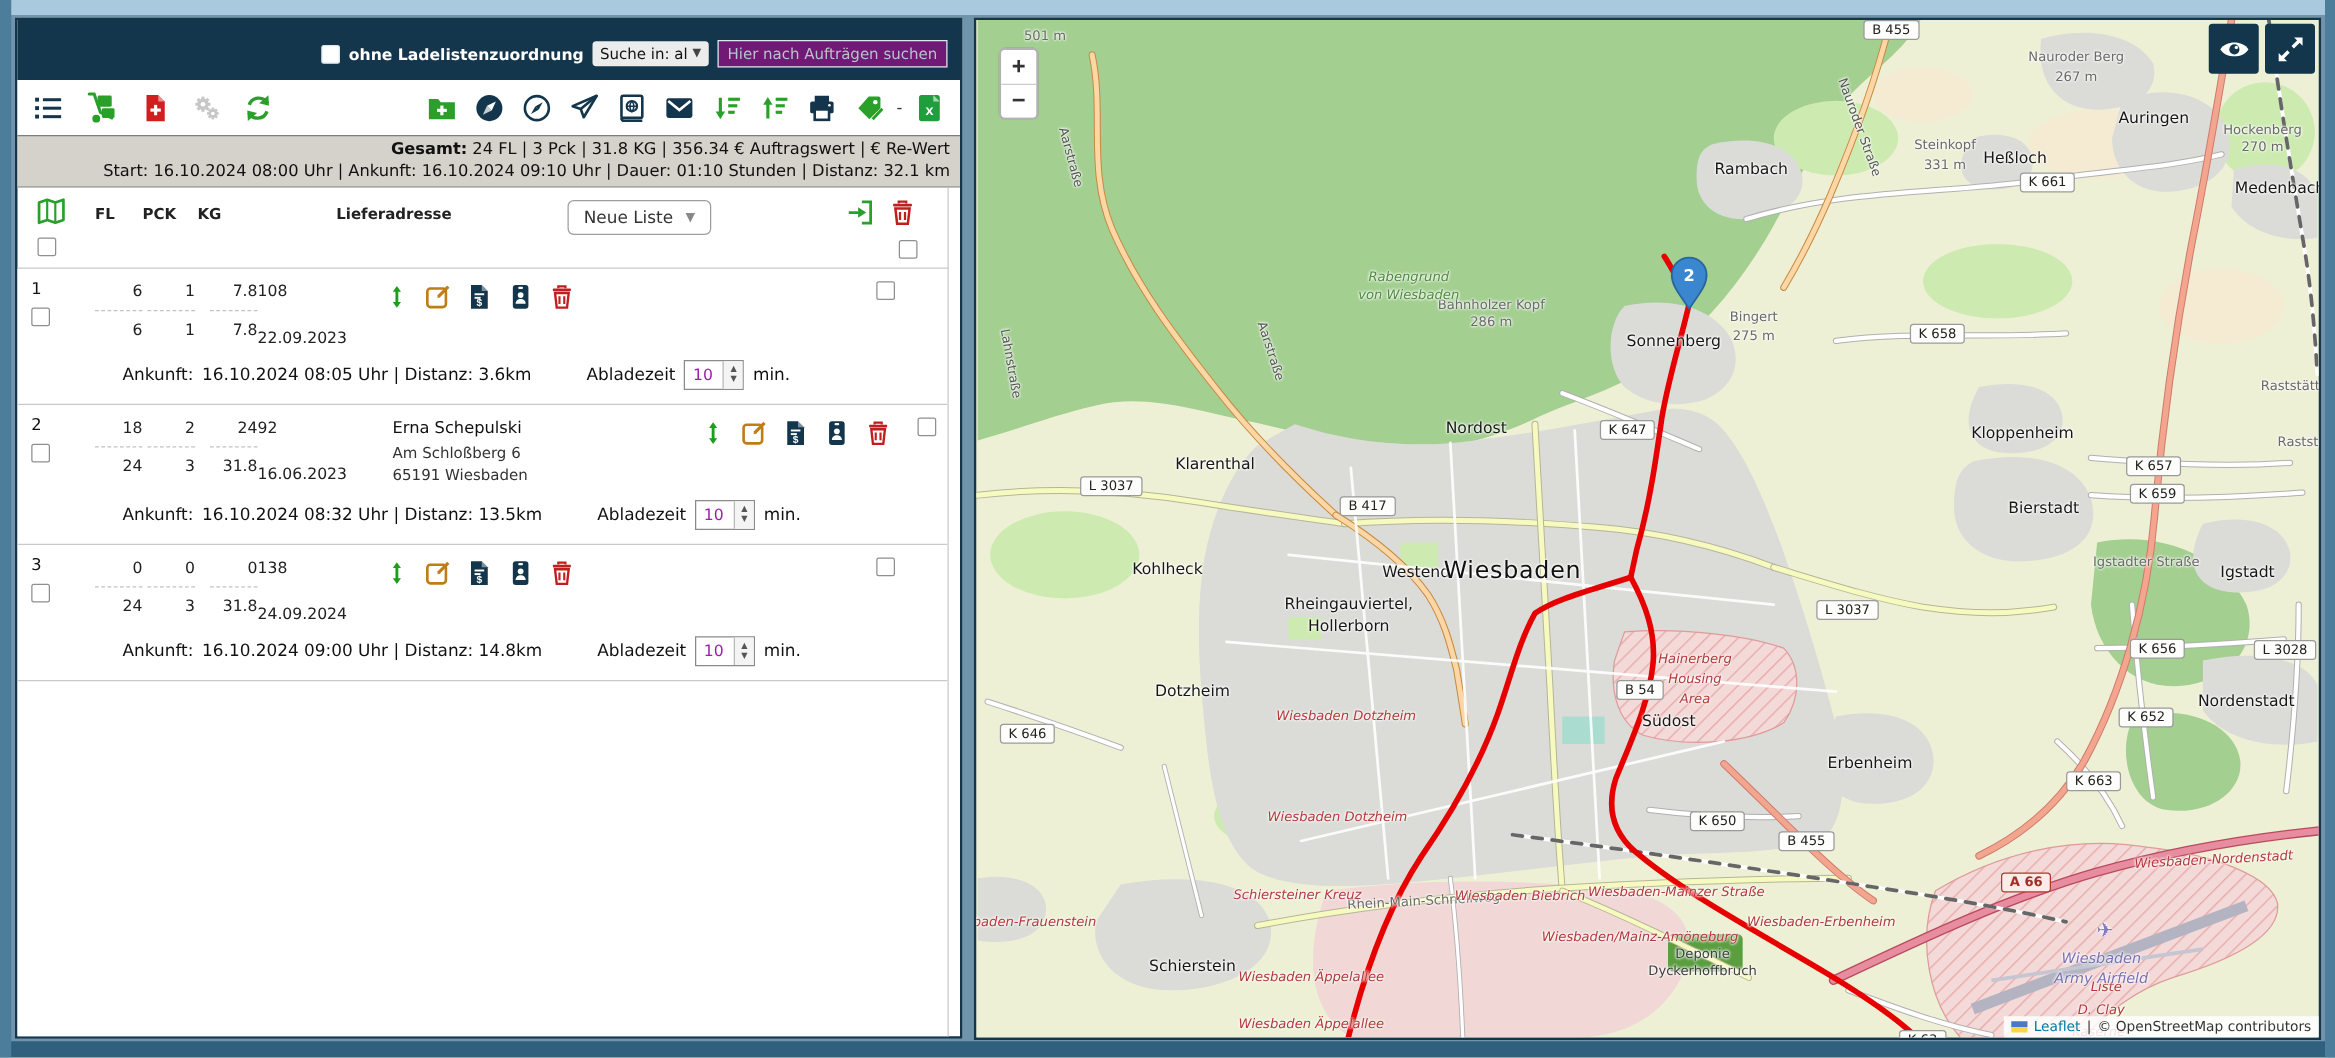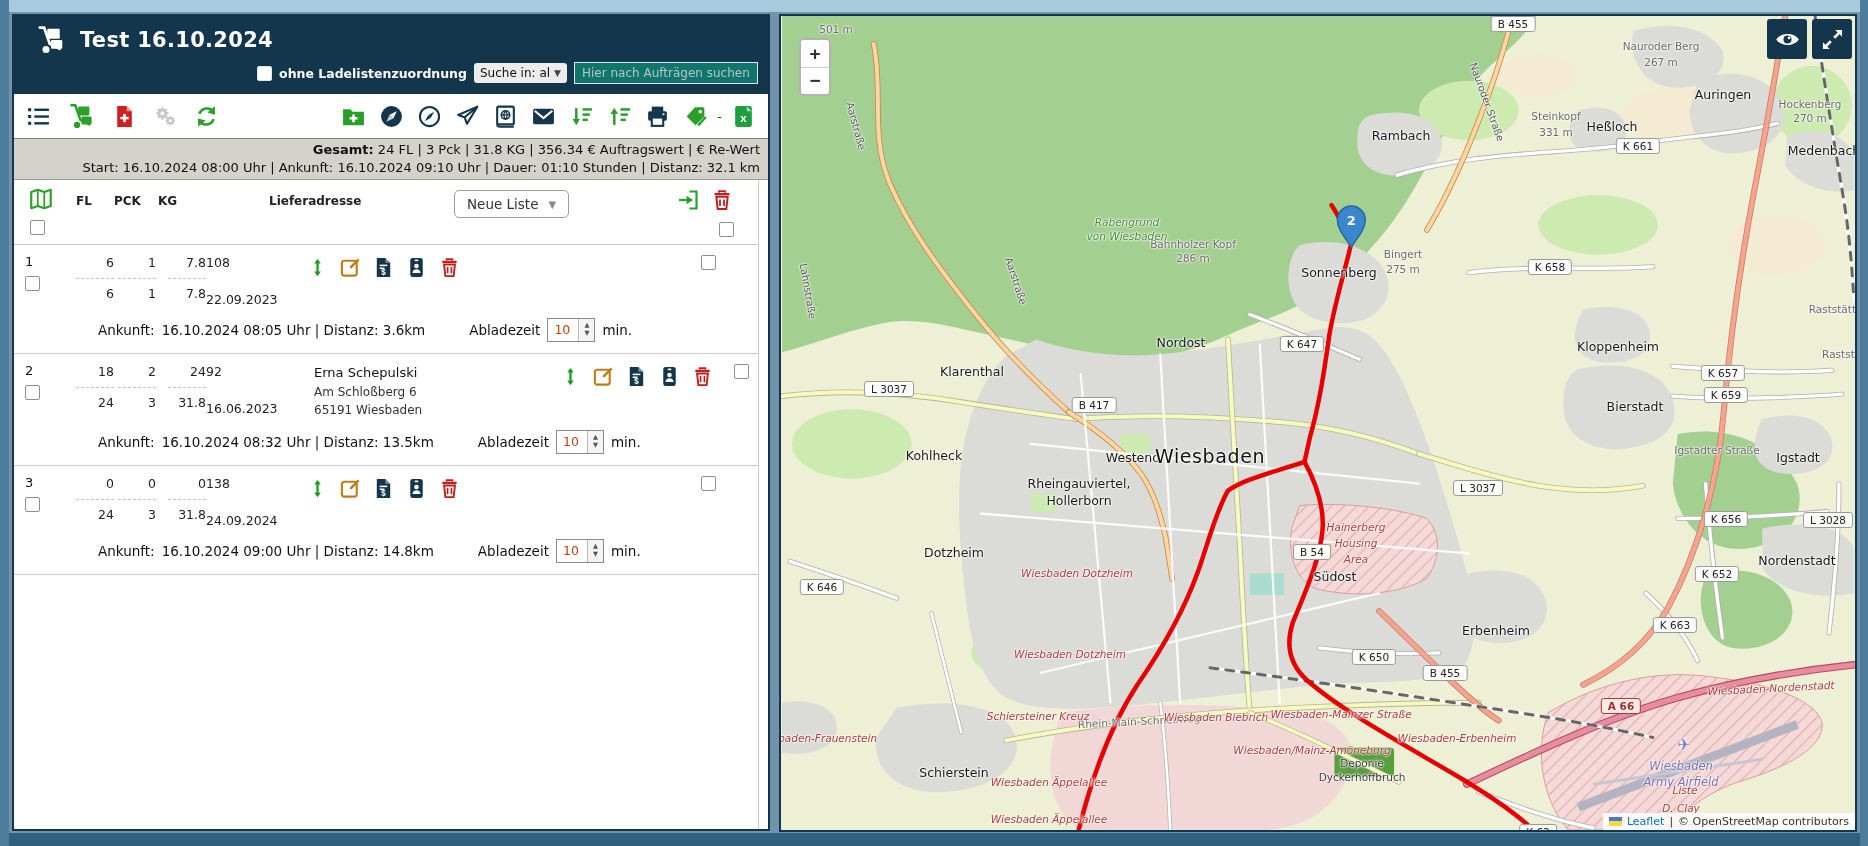--- a/index.html
+++ b/index.html
@@ -17,21 +17,21 @@
   .lp-title-row{display:flex;align-items:center;gap:14px;padding-left:12px}
   .lp-title-row h1{margin:0;font-size:21px;font-weight:bold;letter-spacing:.3px}
   .ic{display:block}
   .lp-search-row{display:flex;justify-content:flex-end;align-items:center;gap:7px;margin-top:7px;
                  font-size:12.5px;font-weight:bold}
   .cb{width:13px;height:13px;border:1px solid #8f8f8f;background:#fff;display:inline-block;border-radius:2px;flex:none}
   .hdr-cb{border-color:#dfe6ea}
   .searchsel{display:inline-flex;align-items:center;gap:4px;background:#ececec;color:#111;font-weight:normal;
              font-size:12px;padding:3px 6px;border-radius:3px;max-width:92px;white-space:nowrap;overflow:hidden}
   .searchsel .chev{font-size:9px;color:#444}
-  .searchinput{background:#0f766e;border:1px solid #dfe6ea;color:#cfd8de;font-size:12px;padding:3px 7px;
+  .searchinput{background:#701a75;border:1px solid #dfe6ea;color:#cfd8de;font-size:12px;padding:3px 7px;
                width:168px;font-family:"DejaVu Sans",sans-serif}
   .searchinput::placeholder{color:#b6c3cc}
   .lp-toolbar{display:flex;align-items:center;padding:9px 12px 8px;background:#fff}
   .tbgroup{display:flex;gap:16px;align-items:center}
   .tb-right{margin-left:auto;gap:13px}
   .tbtn{background:none;border:0;padding:0;cursor:pointer;line-height:0}
   .tbtn .ic{width:25px;height:25px}
   .tb-dash{color:#333;font-size:13px;margin:0 -4px}
   .lp-summary{background:#d4d2cb;border-top:1px solid #7e7e7e;border-bottom:1px solid #9a9a9a;
               text-align:right;padding:2px 8px;font-size:13px;color:#111;line-height:18px}
@@ -58,21 +58,21 @@
   .cdoc{display:flex;flex-direction:column;align-items:flex-start;font-size:12.5px;color:#222;padding-top:1px}
   .cdoc .gap{height:22px}
   .caddr{padding-left:8px;font-size:12px;color:#333;line-height:1.5}
   .caddr .aname{font-size:13px;color:#111}
   .cicons{display:flex;gap:10px;align-items:flex-start;padding-top:2px}
   .cicons .ic{width:23px;height:23px}
   .ccb{display:flex;justify-content:flex-end;padding-right:9px;padding-top:1px}
   .obottom{margin:11px 0 0 84px;font-size:13.5px;color:#111;display:flex;align-items:center;gap:7px}
   .obottom .bgap{width:30px}
   .spin{display:inline-flex;border:1px solid #8a8a8a;width:46px;height:22px;align-items:stretch;background:#fff}
-  .spin .val{flex:1;font-size:12.5px;padding:3px 0 0 6px;color:#c2410c}
+  .spin .val{flex:1;font-size:12.5px;padding:3px 0 0 6px;color:#a21caf}
   .spin .btns{width:15px;border-left:1px solid #bbb;display:flex;flex-direction:column;align-items:center;
               justify-content:center;background:#f4f4f4;font-size:6.5px;color:#555;line-height:1.2}
 
   
   .panel-map{position:absolute;left:779px;top:14px;width:1078px;height:818px;border:2px solid #14364c;
              box-sizing:border-box;background:#eef0d5;overflow:hidden}
   .mapinner{position:absolute;inset:0}
   .mlb{position:absolute;transform:translate(-50%,-50%);font-size:11px;color:#4a4a4a;white-space:nowrap;
        text-shadow:0 0 2px #fff,0 0 2px #fff,0 0 3px #fff;pointer-events:none}
   .mlb.t{font-size:12.5px;color:#171717}
@@ -262,26 +262,20 @@
   </defs>
 </svg>
 
 <div class="strip-top"></div>
 <div class="strip-bottom"></div>
 <div class="strip-left"></div>
 <div class="strip-right"></div>
 
 <div class="panel-left">
   <div class="lp-header">
-    <div class="lp-title-row">
-      <svg class="ic" style="width:30px;height:30px;color:#fff">
-          <use href="#i-truck"></use>
-        </svg>
-      <h1>Test 16.10.2024</h1>
-    </div>
     <div class="lp-search-row">
       <span class="cb hdr-cb"></span>
       <span>ohne Ladelistenzuordnung</span>
       <span class="searchsel">
         <span>Suche in: al</span>
         <span class="chev">▼</span>
       </span>
       <input class="searchinput" type="text" placeholder="Hier nach Aufträgen suchen" style="">
     </div>
   </div>
@@ -802,21 +796,21 @@
         <div class="mlb t" style="left: 837px; top: 330px; transform: translate(-50%, -50%);">Kloppenheim</div>
         <div class="mlb t" style="left: 854px; top: 390px; transform: translate(-50%, -50%);">Bierstadt</div>
         <div class="mlb t" style="left: 1017px; top: 441px; transform: translate(-50%, -50%);">Igstadt</div>
         <div class="mlb t" style="left: 400px; top: 326px; transform: translate(-50%, -50%);">Nordost</div>
         <div class="mlb t" style="left: 191px; top: 355px; transform: translate(-50%, -50%);">Klarenthal</div>
         <div class="mlb t" style="left: 352px; top: 441px; transform: translate(-50%, -50%);">Westend</div>
         <div class="mlb t" style="left: 153px; top: 439px; transform: translate(-50%, -50%);">Kohlheck</div>
         <div class="mlb t" style="left: 173px; top: 536px; transform: translate(-50%, -50%);">Dotzheim</div>
         <div class="mlb t" style="left: 558px; top: 256px; transform: translate(-50%, -50%);">Sonnenberg</div>
         <div class="mlb t" style="left: 554px; top: 560px; transform: translate(-50%, -50%);">Südost</div>
-        <div class="mlb t" style="left: 705px; top: 614px; transform: translate(-50%, -50%); padding-left: 20px;">Erbenheim</div>
+        <div class="mlb t" style="left: 705px; top: 594px; transform: translate(-50%, -50%); padding-left: 20px;">Erbenheim</div>
         <div class="mlb t" style="left: 1016px; top: 544px; transform: translate(-50%, -50%);">Nordenstadt</div>
         <div class="mlb t" style="left: 173px; top: 756px; transform: translate(-50%, -50%);">Schierstein</div>
         <div class="mlb t" style="left: 298px; top: 467px; transform: translate(-50%, -50%);">Rheingauviertel,</div>
         <div class="mlb t" style="left: 298px; top: 484px; transform: translate(-50%, -50%);">Hollerborn</div>
         <div class="mlb city" style="left: 429px; top: 440px; transform: translate(-50%, -50%);">Wiesbaden</div>
         <div class="mlb m" style="left: 55px; top: 13px; transform: translate(-50%, -50%);">501 m</div>
         <div class="mlb m" style="left: 412px; top: 228px; transform: translate(-50%, -50%);">Bahnholzer Kopf</div>
         <div class="mlb m" style="left: 412px; top: 242px; transform: translate(-50%, -50%);">286 m</div>
         <div class="mlb m" style="left: 880px; top: 30px; transform: translate(-50%, -50%);">Nauroder Berg</div>
         <div class="mlb m" style="left: 880px; top: 46px; transform: translate(-50%, -50%);">267 m</div>

